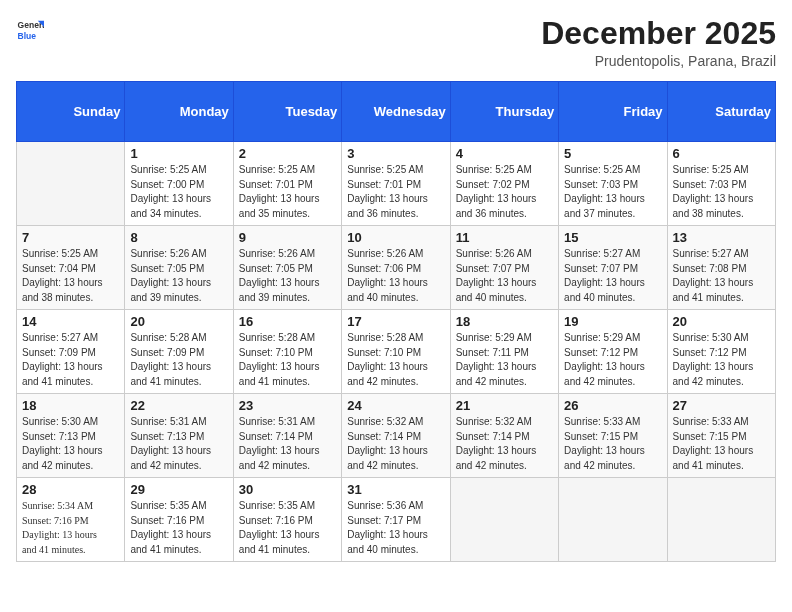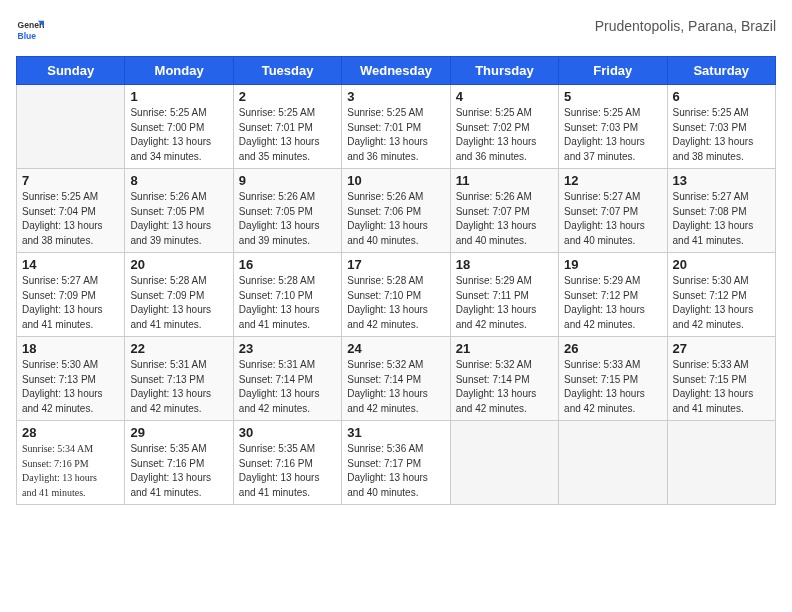--- a/index.html
+++ b/index.html
@@ -42,22 +42,22 @@
     table {
       width: 100%;
       border-collapse: collapse;
       border: 1px solid #ccc;
     }
     thead tr th {
       background-color: #2563eb;
       color: #fff;
       font-size: 13px;
       font-weight: bold;
-      padding: 6px 4px;
-      text-align: center;
+      padding: 22px 4px;
+      text-align: right;
       border: 1px solid #1d4ed8;
     }
     tbody tr td {
       vertical-align: top;
       border: 1px solid #ccc;
       padding: 4px 5px;
       width: 107px;
       min-height: 80px;
       background: #fff;
     }
@@ -86,20 +86,21 @@
 <div class="header-area">
   <div class="logo">
     <svg class="logo-icon" viewBox="0 0 36 36">
       <rect x="0" y="0" width="36" height="36" rx="4" fill="white"></rect>
       <text x="2" y="16" font-size="11" font-weight="bold" fill="#333" font-family="Arial">General</text>
       <text x="2" y="29" font-size="11" font-weight="bold" fill="#2563eb" font-family="Arial">Blue</text>
       <polygon points="28,6 36,14 36,6" fill="#2563eb"></polygon>
     </svg>
   </div>
   <div class="title-area">
+    <div class="month-title">December 2025</div>
     <div class="location-title">Prudentopolis, Parana, Brazil</div>
   </div>
 </div>
 
 <table>
   <thead>
     <tr id="weekday-header">
     <th>Sunday</th>
         <th>Monday</th>
         <th>Tuesday</th>
@@ -185,21 +186,21 @@
 and 40 minutes.</div>
         </td>
         <td>
           <span class="day-num">11</span>
           <div class="day-info" style="white-space: pre-line;">Sunrise: 5:26 AM
 Sunset: 7:07 PM
 Daylight: 13 hours
 and 40 minutes.</div>
         </td>
         <td>
-          <span class="day-num">12</span>
+          <span class="day-num">15</span>
           <div class="day-info" style="white-space: pre-line;">Sunrise: 5:27 AM
 Sunset: 7:07 PM
 Daylight: 13 hours
 and 40 minutes.</div>
         </td>
         <td>
           <span class="day-num">13</span>
           <div class="day-info" style="white-space: pre-line;">Sunrise: 5:27 AM
 Sunset: 7:08 PM
 Daylight: 13 hours

